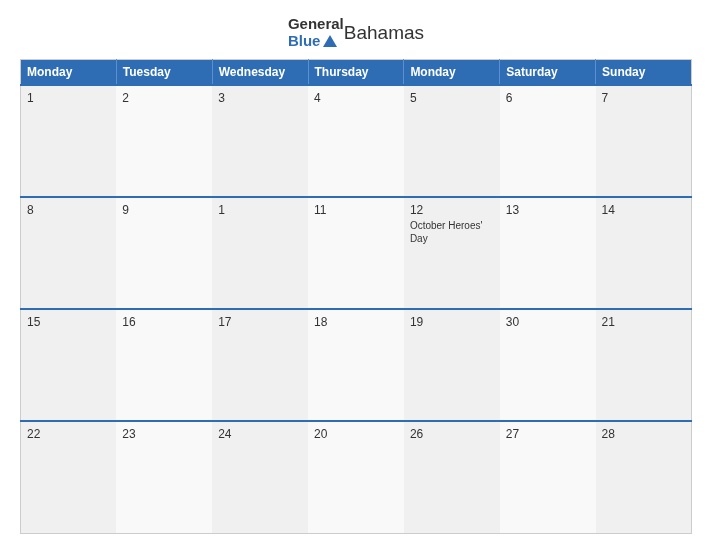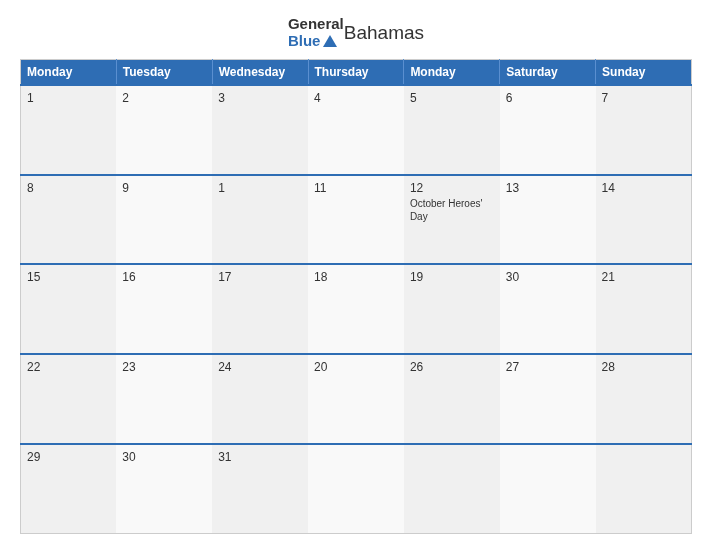--- a/index.html
+++ b/index.html
@@ -235,30 +235,15 @@
           <td>
             <span class="day-num">26</span>
           </td>
           <td>
             <span class="day-num">27</span>
           </td>
           <td>
             <span class="day-num">28</span>
           </td>
         </tr>
-        <tr>
-          <td>
-            <span class="day-num">29</span>
-          </td>
-          <td>
-            <span class="day-num">30</span>
-          </td>
-          <td>
-            <span class="day-num">31</span>
-          </td>
-          <td></td>
-          <td></td>
-          <td></td>
-          <td></td>
-        </tr>
       </tbody>
   </table>
 </div>
 
 </body></html>

